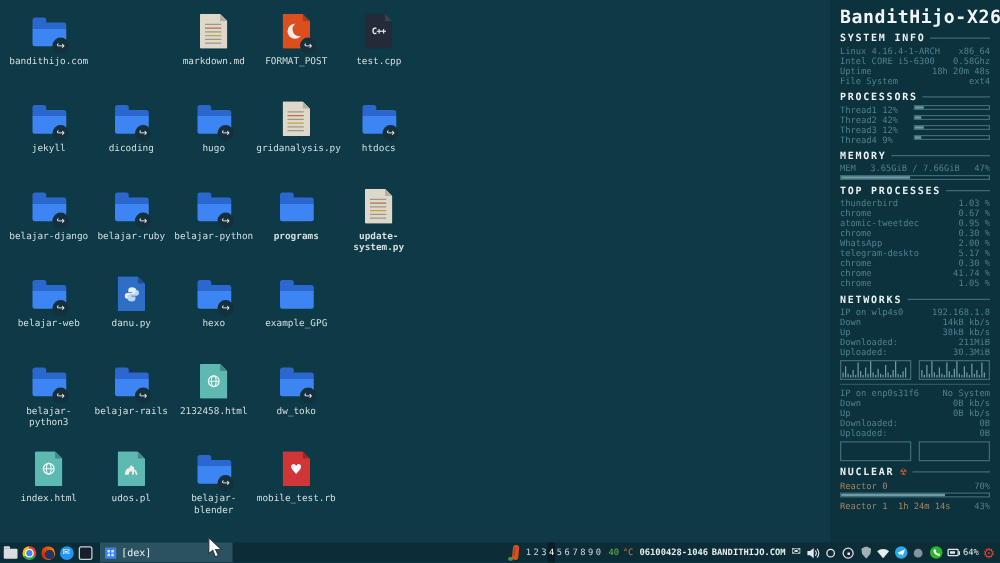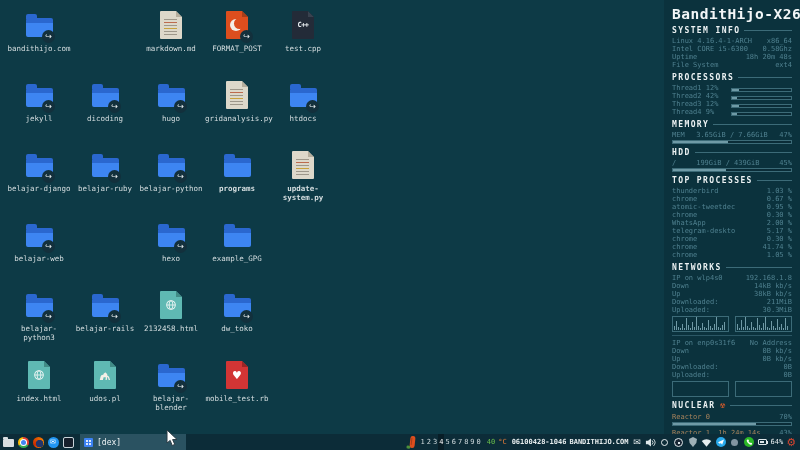--- a/index.html
+++ b/index.html
@@ -38,21 +38,21 @@
 
   
   #conky{position:absolute;top:0;right:0;bottom:16px;width:136px;padding:4px 8px 0;background:rgba(3,22,30,.22);overflow:hidden}
   .c-title{font-size:14.5px;font-weight:bold;color:#f2f6f7;letter-spacing:.5px;margin:2px 0 4px;white-space:nowrap}
   #conky section{margin-top:4px}
   .sec-h{display:flex;align-items:center;gap:4px;margin-bottom:2px;height:9px}
   .sec-h .h{font-size:8px;font-weight:bold;letter-spacing:1.4px;color:#ecf2f3;white-space:nowrap}
   .rule{flex:1;border-top:1px solid #3c6b78;height:0}
   .krow{display:flex;justify-content:space-between;font-size:7px;line-height:8px;color:#4f808f}
   .krow3{display:flex;justify-content:space-between;font-size:7px;line-height:8px;color:#4f808f}
-  .prow{display:flex;align-items:flex-end;gap:3px;font-size:7px;line-height:8px;color:#4f808f;height:8px}
+  .prow{display:flex;align-items:flex-start;gap:3px;font-size:7px;line-height:8px;color:#4f808f;height:8px}
   .prow .pl{width:56px;white-space:nowrap}
   .pbar{flex:1;height:4px;border:1px solid #3c6b78;background:rgba(10,40,52,.6)}
   .pfill,.wfill{display:block;height:100%;background:#6f9aa6}
   .wbar{height:4px;border:1px solid #3c6b78;background:rgba(10,40,52,.6);margin-top:1px}
   .graphs{display:flex;gap:6px;margin-top:2px}
   .graph{flex:1;height:16px;border:1px solid #3c6b78;display:flex;align-items:flex-end;gap:1px;padding:1px}
   .gbar{width:1px;background:#6f9aa6;display:block}
   .netsep{border-top:1px solid #2b5765;margin:3px 0}
   .nuc-sym{color:#d85c2b;font-size:7px;font-family:"DejaVu Sans",sans-serif}
   .reactor{display:flex;justify-content:space-between;font-size:7px;line-height:8px;color:#4f808f;margin-top:3px}
@@ -212,20 +212,32 @@
         </div>
         <div class="ilabel">update-system.py</div>
       </div>
       <div class="cell" style="grid-area: 4 / 1;">
         <div class="iwrap">
           <span class="folder"></span>
           <span class="emblem">↪</span>
         </div>
         <div class="ilabel">belajar-web</div>
       </div>
+      <div class="cell" style="grid-area: 4 / 2;">
+        <div class="iwrap">
+          <span class="doc pyf">
+            <i class="fold"></i>
+            <svg width="13" height="13" viewBox="0 0 16 16">
+              <path d="M8 1C5.8 1 4.5 1.9 4.5 3.6V6h3.8v.7H3.4C1.9 6.7 1 7.9 1 9.6c0 1.6.8 2.7 2.3 2.7h1.2v-1.8c0-1.3 1-2.3 2.4-2.3h3.3c1.2 0 2-.8 2-2V3.6C12.2 1.9 10.6 1 8 1z" fill="#e8eef6"></path>
+              <path d="M8 15c2.2 0 3.5-.9 3.5-2.6V10H7.7v-.7h4.9c1.5 0 2.4-1.2 2.4-2.9 0-1.6-.8-2.7-2.3-2.7h-1.2v1.8c0 1.3-1 2.3-2.4 2.3H5.8c-1.2 0-2 .8-2 2v2.6C3.8 14.1 5.4 15 8 15z" fill="#bcd7f2"></path>
+            </svg>
+          </span>
+        </div>
+        <div class="ilabel">danu.py</div>
+      </div>
       <div class="cell" style="grid-area: 4 / 3;">
         <div class="iwrap">
           <span class="folder"></span>
           <span class="emblem">↪</span>
         </div>
         <div class="ilabel">hexo</div>
       </div>
       <div class="cell" style="grid-area: 4 / 4;">
         <div class="iwrap">
           <span class="folder"></span>
@@ -377,34 +389,20 @@
       <div class="krow3">
         <span>MEM</span>
         <span>3.65GiB / 7.66GiB</span>
         <span>47%</span>
       </div>
       <div class="wbar">
           <i id="mem-fill" class="wfill" style="width: 47%;"></i>
         </div>
     </section>
 
-    <section>
-      <div class="sec-h">
-          <span class="h">HDD</span>
-          <i class="rule"></i>
-        </div>
-      <div class="krow3">
-        <span>/</span>
-        <span>199GiB / 439GiB</span>
-        <span>45%</span>
-      </div>
-      <div class="wbar">
-          <i id="hdd-fill" class="wfill" style="width: 45%;"></i>
-        </div>
-    </section>
 
     <section>
       <div class="sec-h">
           <span class="h">TOP PROCESSES</span>
           <i class="rule"></i>
         </div>
       <div id="top-rows">
           <div class="krow">
             <span class="l">thunderbird</span>
             <span class="r">1.03 %</span>
@@ -526,21 +524,21 @@
             <i class="gbar" style="height: 6px;"></i>
             <i class="gbar" style="height: 2px;"></i>
             <i class="gbar" style="height: 12px;"></i>
             <i class="gbar" style="height: 4px;"></i>
           </div>
         </div>
       <div class="netsep"></div>
       <div id="net-eth">
           <div class="krow">
             <span class="l">IP on enp0s31f6</span>
-            <span class="r">No Address</span>
+            <span class="r">No System</span>
           </div>
           <div class="krow">
             <span class="l">Down</span>
             <span class="r">0B  kb/s</span>
           </div>
           <div class="krow">
             <span class="l">Up</span>
             <span class="r">0B  kb/s</span>
           </div>
           <div class="krow">

